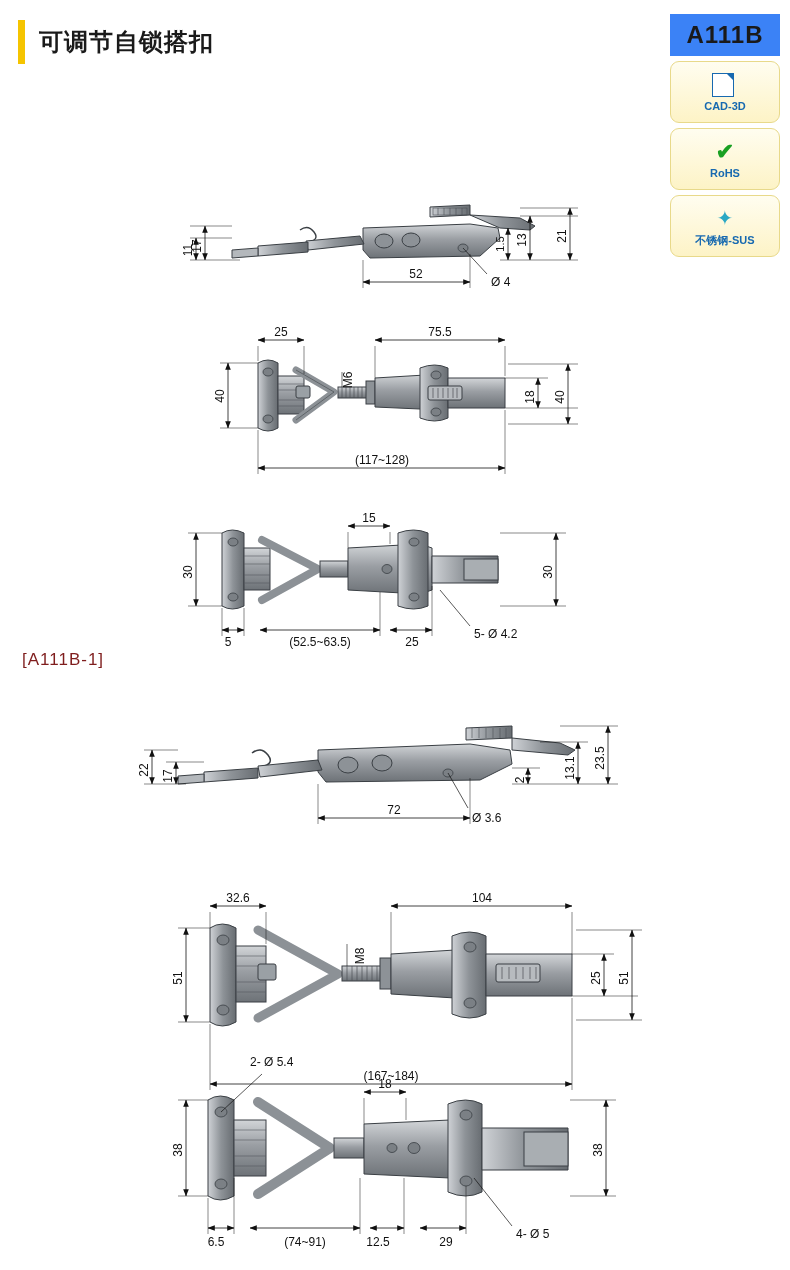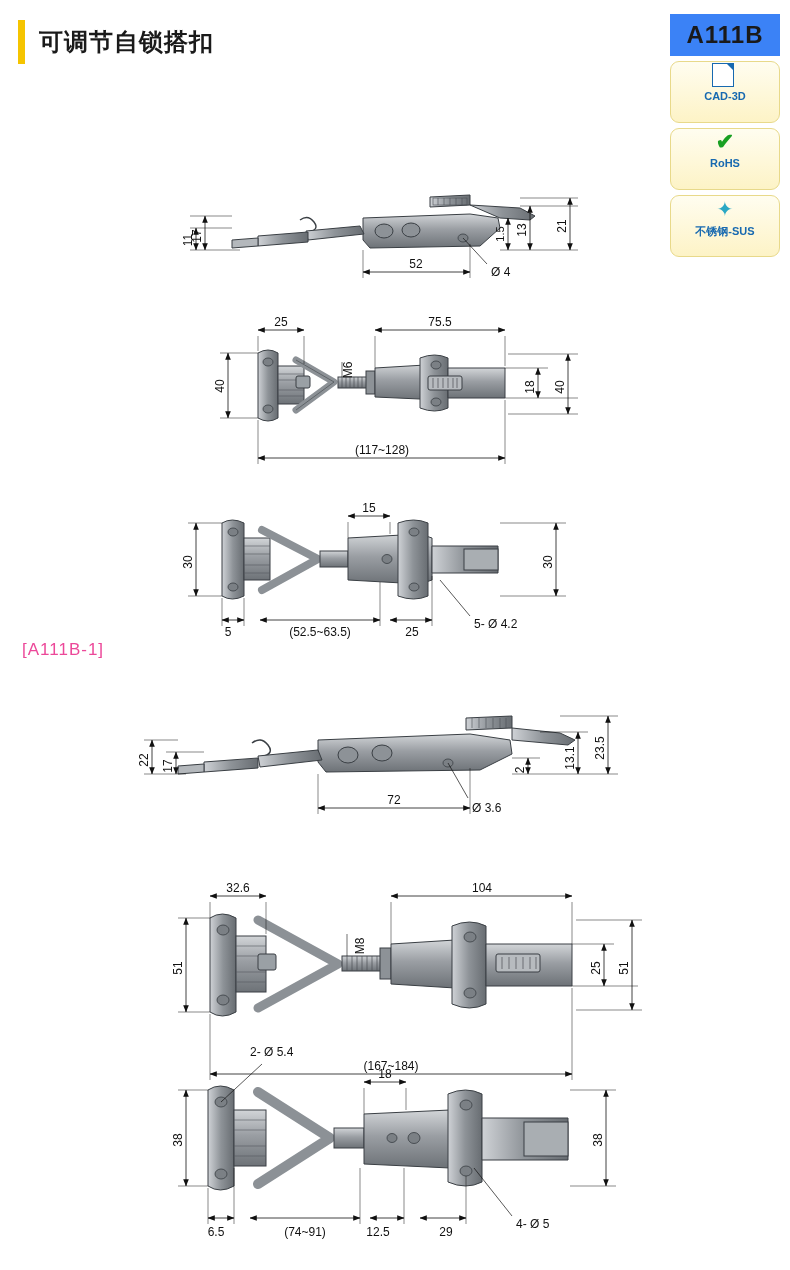--- a/index.html
+++ b/index.html
@@ -23,46 +23,46 @@
   .badge-col{position:absolute;right:10px;top:14px;width:110px;}
   .code-badge{
     width:110px;height:42px;background:#3b82f6;
     display:flex;align-items:center;justify-content:center;
     font-size:24px;font-weight:bold;color:#1a1a1a;letter-spacing:1px;
   }
   .icon-card{
     width:110px;height:62px;margin-top:5px;
     background:linear-gradient(#fffdf0,#fdf3c6);
     border:1px solid #e8d98a;border-radius:9px;
-    display:flex;flex-direction:column;align-items:center;
+    display:flex;flex-direction:column;align-items:center;justify-content:center;
     box-sizing:border-box;
   }
   .icon-card .glyph{height:26px;display:flex;align-items:center;justify-content:center;}
   .icon-card .cap{font-size:11px;font-weight:bold;color:#1769b0;margin-top:2px;}
   .cap-green{color:#1a7a2e;}
   .cap-blue{color:#1769b0;}
   .cap-orange{color:#b06a12;}
 
   .doc-page{position:absolute;width:26px;height:24px;}
   .doc-page .sheet{position:absolute;left:0;top:0;width:22px;height:24px;background:#fff;border:1.4px solid #1769b0;box-sizing:border-box;}
   .doc-page .fold{position:absolute;right:4px;top:0;width:0;height:0;border-left:8px solid transparent;border-top:8px solid #1769b0;}
 
   .check{font-size:22px;color:#19a022;font-weight:bold;line-height:22px;}
   .spark{font-size:20px;color:#2aa8c4;line-height:20px;}
   .lock{width:17px;height:21px;position:relative;}
   .lock .shackle{position:absolute;left:3.5px;top:0;width:10px;height:9px;border:2.4px solid #d89b16;border-bottom:none;border-radius:6px 6px 0 0;box-sizing:border-box;}
   .lock .body{position:absolute;left:0;bottom:0;width:17px;height:13px;background:#f3c34a;border:1.3px solid #c9921a;border-radius:2.5px;box-sizing:border-box;}
   .lock .hole{position:absolute;left:6.6px;bottom:4.6px;width:3.5px;height:3.5px;border-radius:50%;background:#8a6210;}
 
   
-  .drawings{position:absolute;left:0;top:68px;width:790px;height:1192px;}
+  .drawings{position:absolute;left:0;top:78px;width:790px;height:1192px;}
   svg.dwg{position:absolute;left:0;top:0;}
 
   .model-label{
-    position:absolute;font-size:17px;letter-spacing:1px;color:#ec4899;
+    position:absolute;font-size:17px;letter-spacing:1px;color:#7f1d1d;
   }
   .lbl1{left:22px;top:572px;}
 </style>
 </head>
 <body>
 
 <div class="page">
 
   <div class="header">
     <div class="title-bar">

